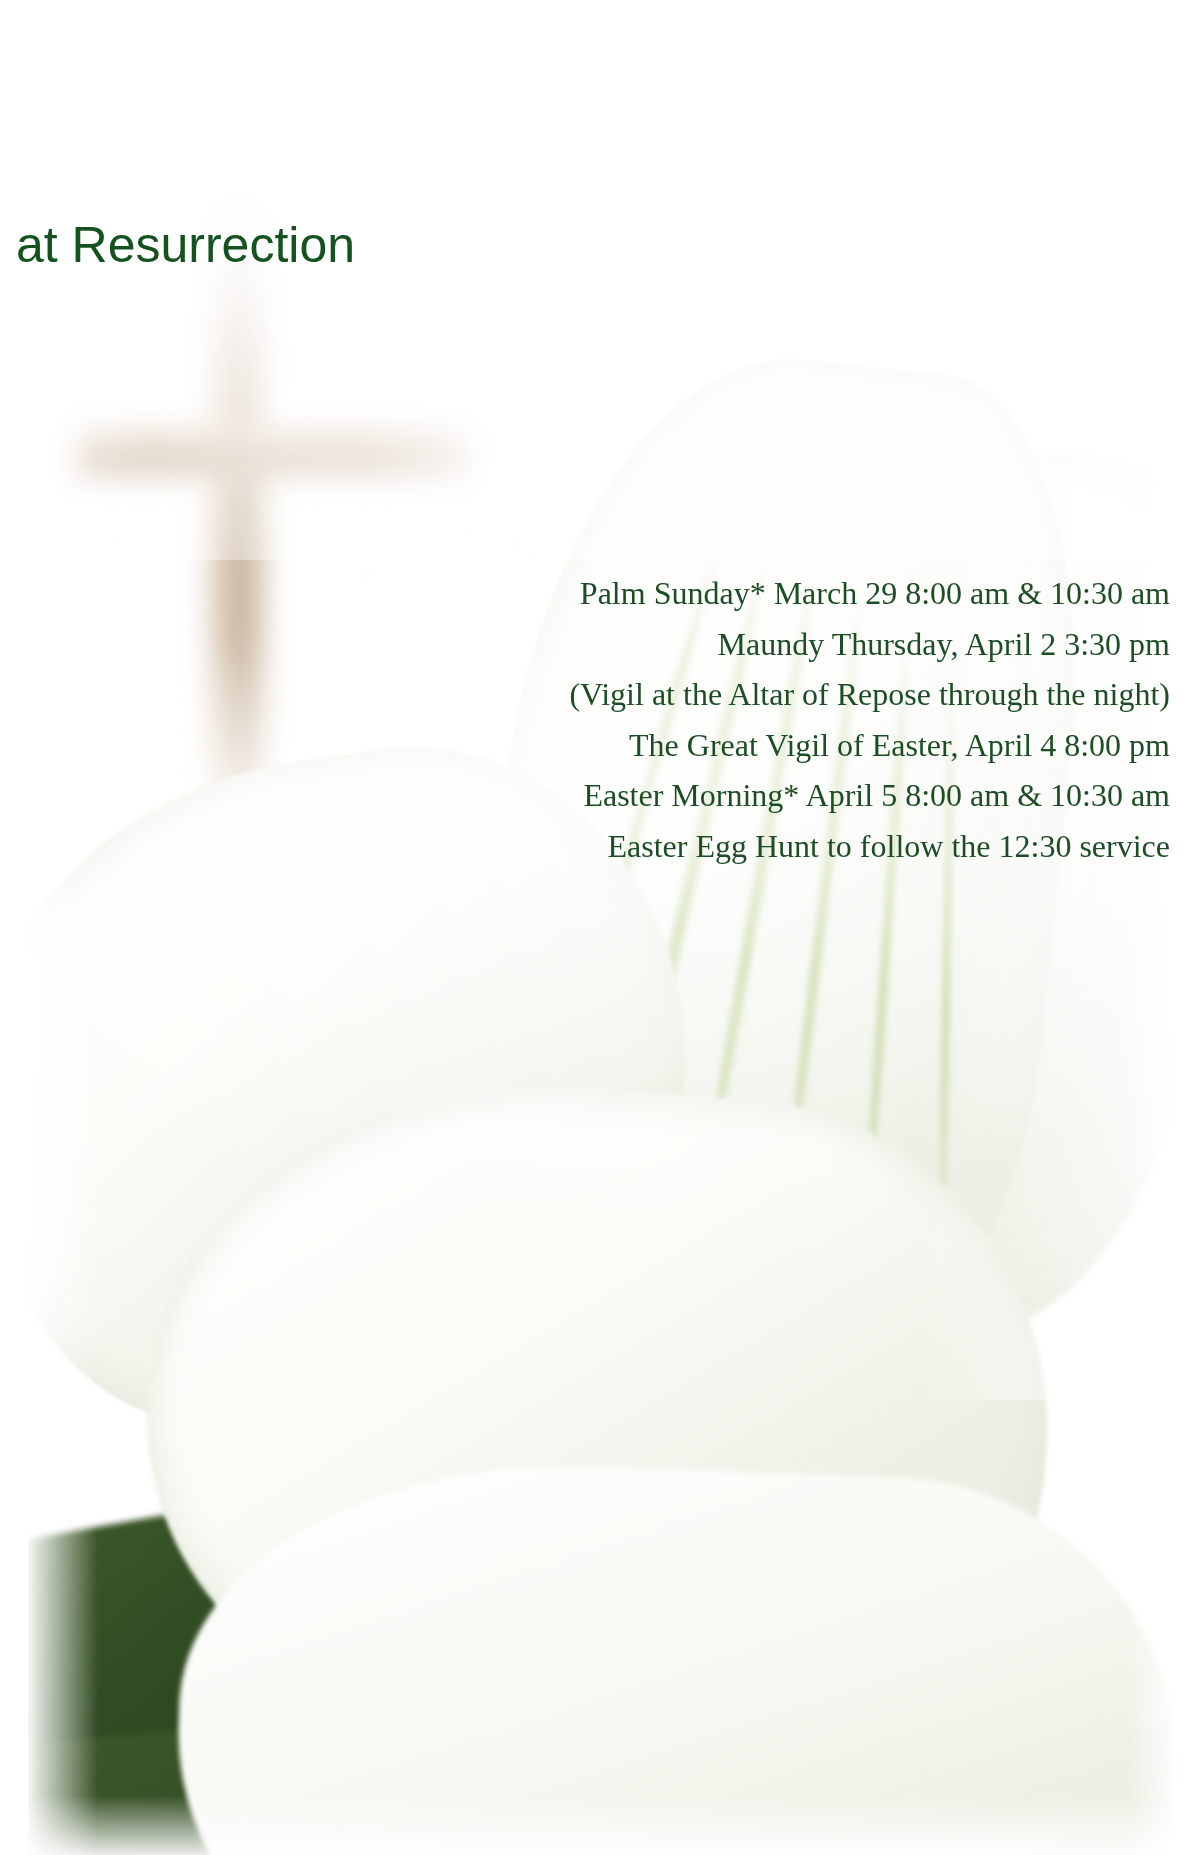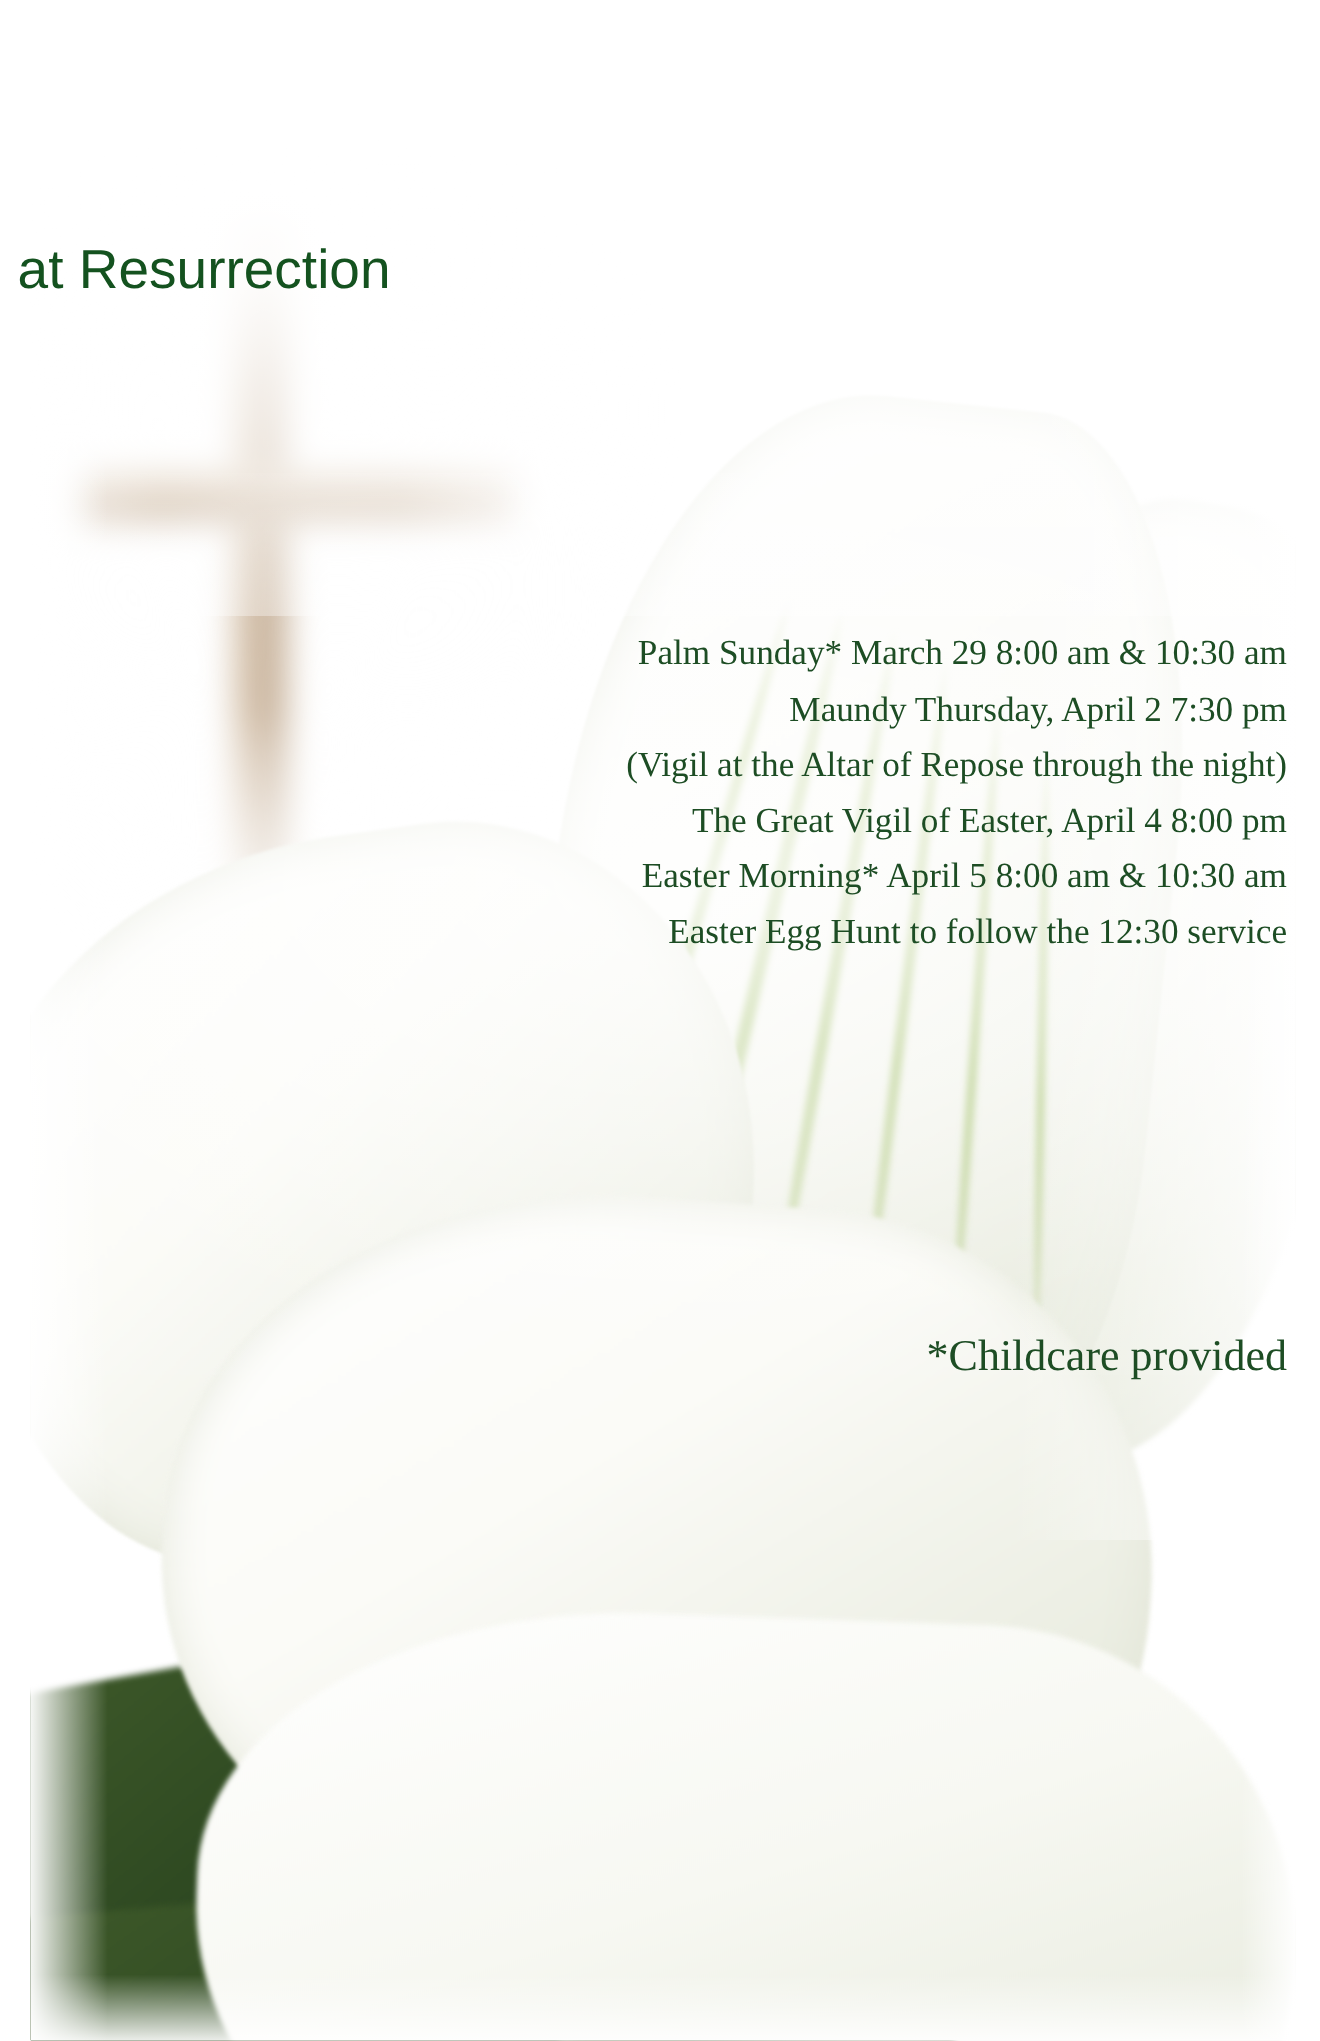--- a/index.html
+++ b/index.html
@@ -306,23 +306,22 @@
     <div class="wash-right"></div>
     <div class="wash-edge"></div>
   </div>
 
   <div class="content">
 
     <div class="subtitle">at Resurrection</div>
 
     <div class="schedule">
       <span class="line">Palm Sunday*  March 29   8:00 am &amp; 10:30 am</span>
-      <span class="line">Maundy Thursday, April 2   7:30 pm</span>
+      <span class="line">Maundy Thursday, April 2   3:30 pm</span>
       <span class="line">(Vigil at the Altar of Repose through the night)</span>
       <span class="line">The Great Vigil of Easter, April 4   8:00 pm</span>
       <span class="line">Easter Morning*  April 5   8:00 am &amp; 10:30 am</span>
       <span class="line">Easter Egg Hunt to follow the 12:30 service</span>
     </div>
 
-    <div class="footnote">*Childcare provided</div>
 
   </div>
 </div>
 
 </body></html>

